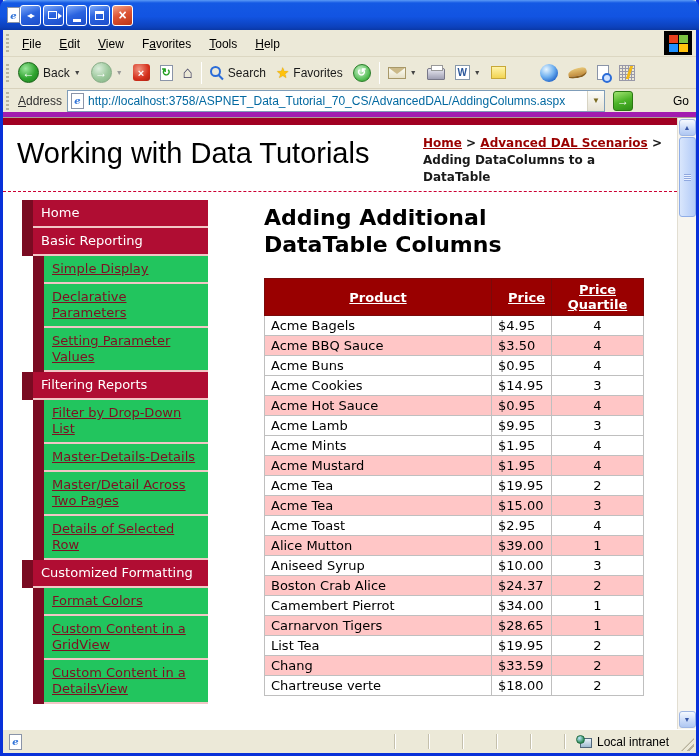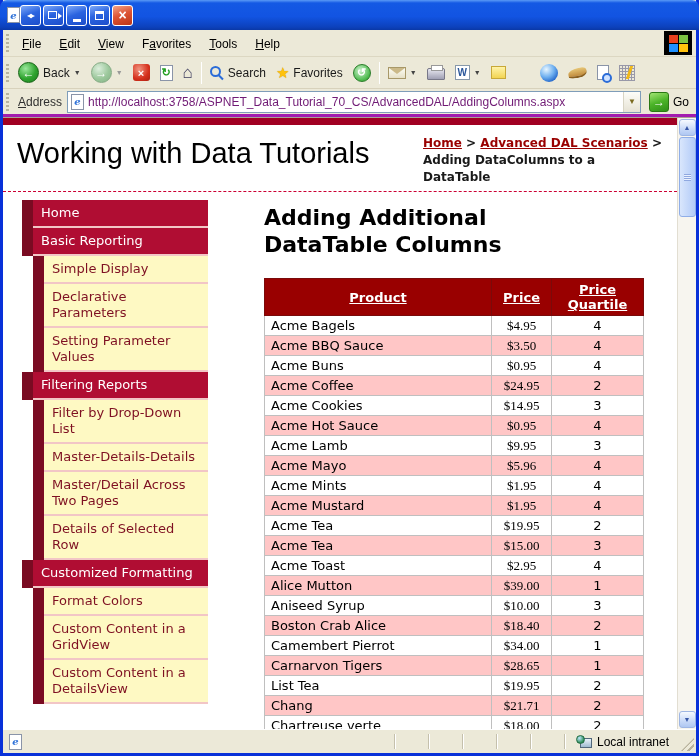--- a/index.html
+++ b/index.html
@@ -91,65 +91,65 @@
   .research-icon::after { content:""; position:absolute; right:-4px; bottom:-4px; width:6px; height:6px;
     border:2px solid #2B6CD8; border-radius:50%; background:#CFE2FF; }
   .matrix-icon { width:16px; height:16px; position:relative;
     background:repeating-linear-gradient(0deg,#9898A8 0 1px,transparent 1px 3px),
                repeating-linear-gradient(90deg,#9898A8 0 1px,transparent 1px 3px); }
   .matrix-icon::after { content:""; position:absolute; left:9px; top:1px; width:3px; height:13px;
     background:#F0B818; transform:skewX(-18deg); }
 
   
   .addressbar { flex:0 0 28px; display:flex; align-items:center; background:#ECE9D8; padding:0 4px 0 0; gap:5px;
-    border-bottom:3px solid #a21caf; }
+    border-bottom:5px solid #a21caf; }
   .addr-label { font-size:12px; color:#2F2F2F; }
   .addr-input { flex:1; height:22px; background:#fff; border:1px solid #7F9DB9; display:flex;
     align-items:center; padding-left:3px; gap:4px; }
-  .url-text { flex:1; font-size:12px; color:#701a75; white-space:nowrap; overflow:hidden; }
+  .url-text { flex:1; font-size:12px; color:#0369a1; white-space:nowrap; overflow:hidden; }
   .addr-drop { width:17px; height:20px; display:flex; align-items:center; justify-content:center;
     background:linear-gradient(#FDFDF8,#E6E2D4); font-size:8px; color:#7A6A20; border-left:1px solid #D8D4C4; }
   .go-wrap { display:flex; align-items:center; gap:4px; padding:0 3px; }
   .go-icon { width:20px; height:20px; border-radius:3px; border:1px solid #2A7812; color:#fff; font-weight:bold;
     font-size:12px; display:flex; align-items:center; justify-content:center;
     background:linear-gradient(160deg,#A2E472,#4CB428 50%,#2F8F18); }
-  .go-label { font-size:12px; color:#000; }
+  .go-label { font-size:12px; color:#000;margin-left:36px; }
 
   
   .content { flex:1; display:flex; overflow:hidden; background:#fff; border-top:1px solid #A8A294; }
   .page { flex:1; overflow:hidden; background:#fff; display:flex; flex-direction:column; }
   .top-red { flex:0 0 7px; background:#A10022; }
   .page-header { display:flex; padding:8px 12px 6px 14px; border-bottom:1px dashed #CC0033; }
   .site-title { flex:1; font:400 29px/1.1 "Liberation Sans",sans-serif; color:#000; padding-top:5px; }
   .breadcrumb { width:242px; font:bold 12px/1.4 "DejaVu Sans",sans-serif; color:#1A1A1A; padding-top:2px; }
   .breadcrumb a { color:#990000; text-decoration:underline; }
   .bc-cur { color:#1A1A1A; }
 
   .page-body { display:flex; padding-top:8px; flex:1; overflow:hidden; }
   .sidebar { flex:0 0 186px; margin-left:19px; font:13px/16px "DejaVu Sans",sans-serif; }
   .side-item { display:flex; align-items:stretch; }
   .side-item .sp  { width:11px; }
   .side-item .blk { width:11px; background:#7A0B22; }
   .side-item .body { flex:1; padding:5px 8px; border-bottom:2px solid #F2C6C6; }
   .side-item.l1 .body { background:#B00D33; color:#fff; }
-  .side-item.l2 .body { background:#fef9c3; color:#7E1022; }
+  .side-item.l2 .body { background:#22c55e; color:#7E1022;text-decoration:underline; }
 
   .main { flex:1; padding-left:56px; }
   .main h1 { font:bold 22px/27px "DejaVu Sans",sans-serif; color:#000; width:340px; margin:4px 0 20px; }
 
   .grid { border-collapse:collapse; font:13px/15px "DejaVu Sans",sans-serif; color:#000;
     border:1px solid #808080; }
   .grid th { background:#990000; padding:3px 6px; border:1px solid #7A0A0A; text-align:center; }
   .grid th a { color:#fff; font-weight:bold; text-decoration:underline; }
   .grid td { padding:2px 6px; border:1px solid #BFBFBF; background:#fff; }
   .grid tr.alt td { background:#FFC6C6; }
   .grid td.c-name  { width:227px; text-align:left; }
-  .grid td.c-price { width:60px;  text-align:center;font-family:Liberation Serif, serif; }
+  .grid td.c-price { width:60px;  text-align:left; }
   .grid td.c-quart { width:92px;  text-align:center; }
-  .grid th.h-price { width:60px; } .grid th.h-quart { width:92px; }
+  .grid th.h-price { width:60px;text-align:right; } .grid th.h-quart { width:92px; }
 
   
   .vscroll { flex:0 0 19px; background:#F7F5EF; border-left:1px solid #E2DED2; display:flex;
     flex-direction:column; align-items:center; }
   .sbtn { flex:0 0 17px; width:17px; margin:1px 0; border:1px solid #9EB6E4; border-radius:3px;
     background:linear-gradient(180deg,#F6FAFF,#C8D9F8 60%,#AFC7F2); color:#3858A8; font-size:7px;
     display:flex; align-items:center; justify-content:center; }
   .sthumb { flex:0 0 80px; width:17px; border:1px solid #90AEE8; border-radius:3px;
     background:linear-gradient(90deg,#D9E6FC,#B2CBF8); position:relative; }
   .sthumb::after { content:""; position:absolute; left:4px; top:36px; width:7px; height:7px;
@@ -387,45 +387,35 @@
                 <tr class="alt">
                   <td class="c-name">Acme BBQ Sauce</td>
                   <td class="c-price">$3.50</td>
                   <td class="c-quart">4</td>
                 </tr>
                 <tr>
                   <td class="c-name">Acme Buns</td>
                   <td class="c-price">$0.95</td>
                   <td class="c-quart">4</td>
                 </tr>
-                <tr class="alt">
-                  <td class="c-name">Acme Coffee</td>
-                  <td class="c-price">$24.95</td>
-                  <td class="c-quart">2</td>
-                </tr>
                 <tr>
                   <td class="c-name">Acme Cookies</td>
                   <td class="c-price">$14.95</td>
                   <td class="c-quart">3</td>
                 </tr>
                 <tr class="alt">
                   <td class="c-name">Acme Hot Sauce</td>
                   <td class="c-price">$0.95</td>
                   <td class="c-quart">4</td>
                 </tr>
                 <tr>
                   <td class="c-name">Acme Lamb</td>
                   <td class="c-price">$9.95</td>
                   <td class="c-quart">3</td>
                 </tr>
-                <tr class="alt">
-                  <td class="c-name">Acme Mayo</td>
-                  <td class="c-price">$5.96</td>
-                  <td class="c-quart">4</td>
-                </tr>
                 <tr>
                   <td class="c-name">Acme Mints</td>
                   <td class="c-price">$1.95</td>
                   <td class="c-quart">4</td>
                 </tr>
                 <tr class="alt">
                   <td class="c-name">Acme Mustard</td>
                   <td class="c-price">$1.95</td>
                   <td class="c-quart">4</td>
                 </tr>
@@ -449,41 +439,41 @@
                   <td class="c-price">$39.00</td>
                   <td class="c-quart">1</td>
                 </tr>
                 <tr>
                   <td class="c-name">Aniseed Syrup</td>
                   <td class="c-price">$10.00</td>
                   <td class="c-quart">3</td>
                 </tr>
                 <tr class="alt">
                   <td class="c-name">Boston Crab Alice</td>
-                  <td class="c-price">$18.40</td>
+                  <td class="c-price">$24.37</td>
                   <td class="c-quart">2</td>
                 </tr>
                 <tr>
                   <td class="c-name">Camembert Pierrot</td>
                   <td class="c-price">$34.00</td>
                   <td class="c-quart">1</td>
                 </tr>
                 <tr class="alt">
                   <td class="c-name">Carnarvon Tigers</td>
                   <td class="c-price">$28.65</td>
                   <td class="c-quart">1</td>
                 </tr>
                 <tr>
                   <td class="c-name">List Tea</td>
                   <td class="c-price">$19.95</td>
                   <td class="c-quart">2</td>
                 </tr>
                 <tr class="alt">
                   <td class="c-name">Chang</td>
-                  <td class="c-price">$21.71</td>
+                  <td class="c-price">$33.59</td>
                   <td class="c-quart">2</td>
                 </tr>
                 <tr>
                   <td class="c-name">Chartreuse verte</td>
                   <td class="c-price">$18.00</td>
                   <td class="c-quart">2</td>
                 </tr>
               </tbody>
             </table>
         </div>

